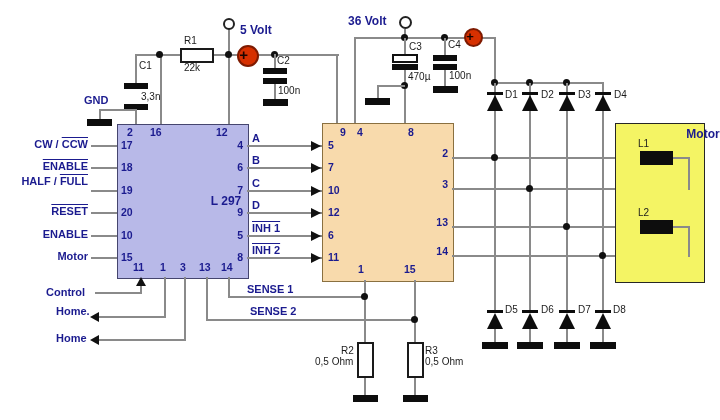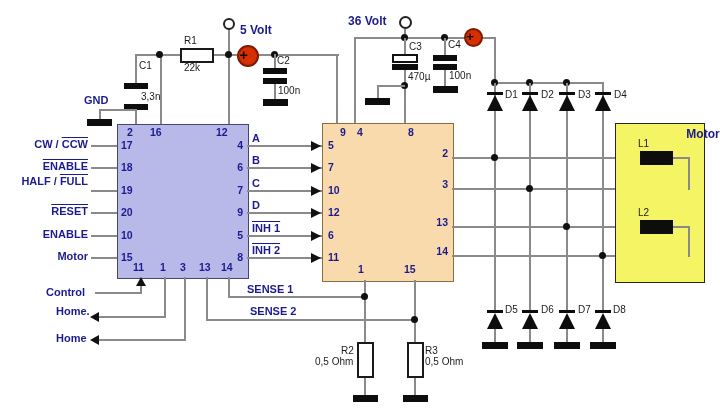--- a/index.html
+++ b/index.html
@@ -144,20 +144,21 @@
   <i class="w wv" style="left:494px;top:329px;height:14px"></i>
   <i class="w wv" style="left:529px;top:329px;height:14px"></i>
   <i class="w wv" style="left:566px;top:329px;height:14px"></i>
   <i class="w wv" style="left:602px;top:329px;height:14px"></i>
   <i class="gb" style="left:482px;top:342px;width:26px"></i>
   <i class="gb" style="left:517px;top:342px;width:26px"></i>
   <i class="gb" style="left:554px;top:342px;width:26px"></i>
   <i class="gb" style="left:590px;top:342px;width:26px"></i>
 
   <div id="l297box" class="chip" style="left:117px;top:124px;width:130px;height:153px"></div>
+  <span class="nv12 ctr" style="left:117px;top:194px;width:130px">L 297</span>
   <span class="pn" style="left:127px;top:126px">2</span>
   <span class="pn" style="left:150px;top:126px">16</span>
   <span class="pn" style="left:216px;top:126px">12</span>
   <span class="pn" style="left:121px;top:139px">17</span>
   <span class="pn" style="left:121px;top:161px">18</span>
   <span class="pn" style="left:121px;top:184px">19</span>
   <span class="pn" style="left:121px;top:206px">20</span>
   <span class="pn" style="left:121px;top:229px">10</span>
   <span class="pn" style="left:121px;top:251px">15</span>
   <span class="pn ra" style="left:226px;top:139px;width:17px">4</span>

